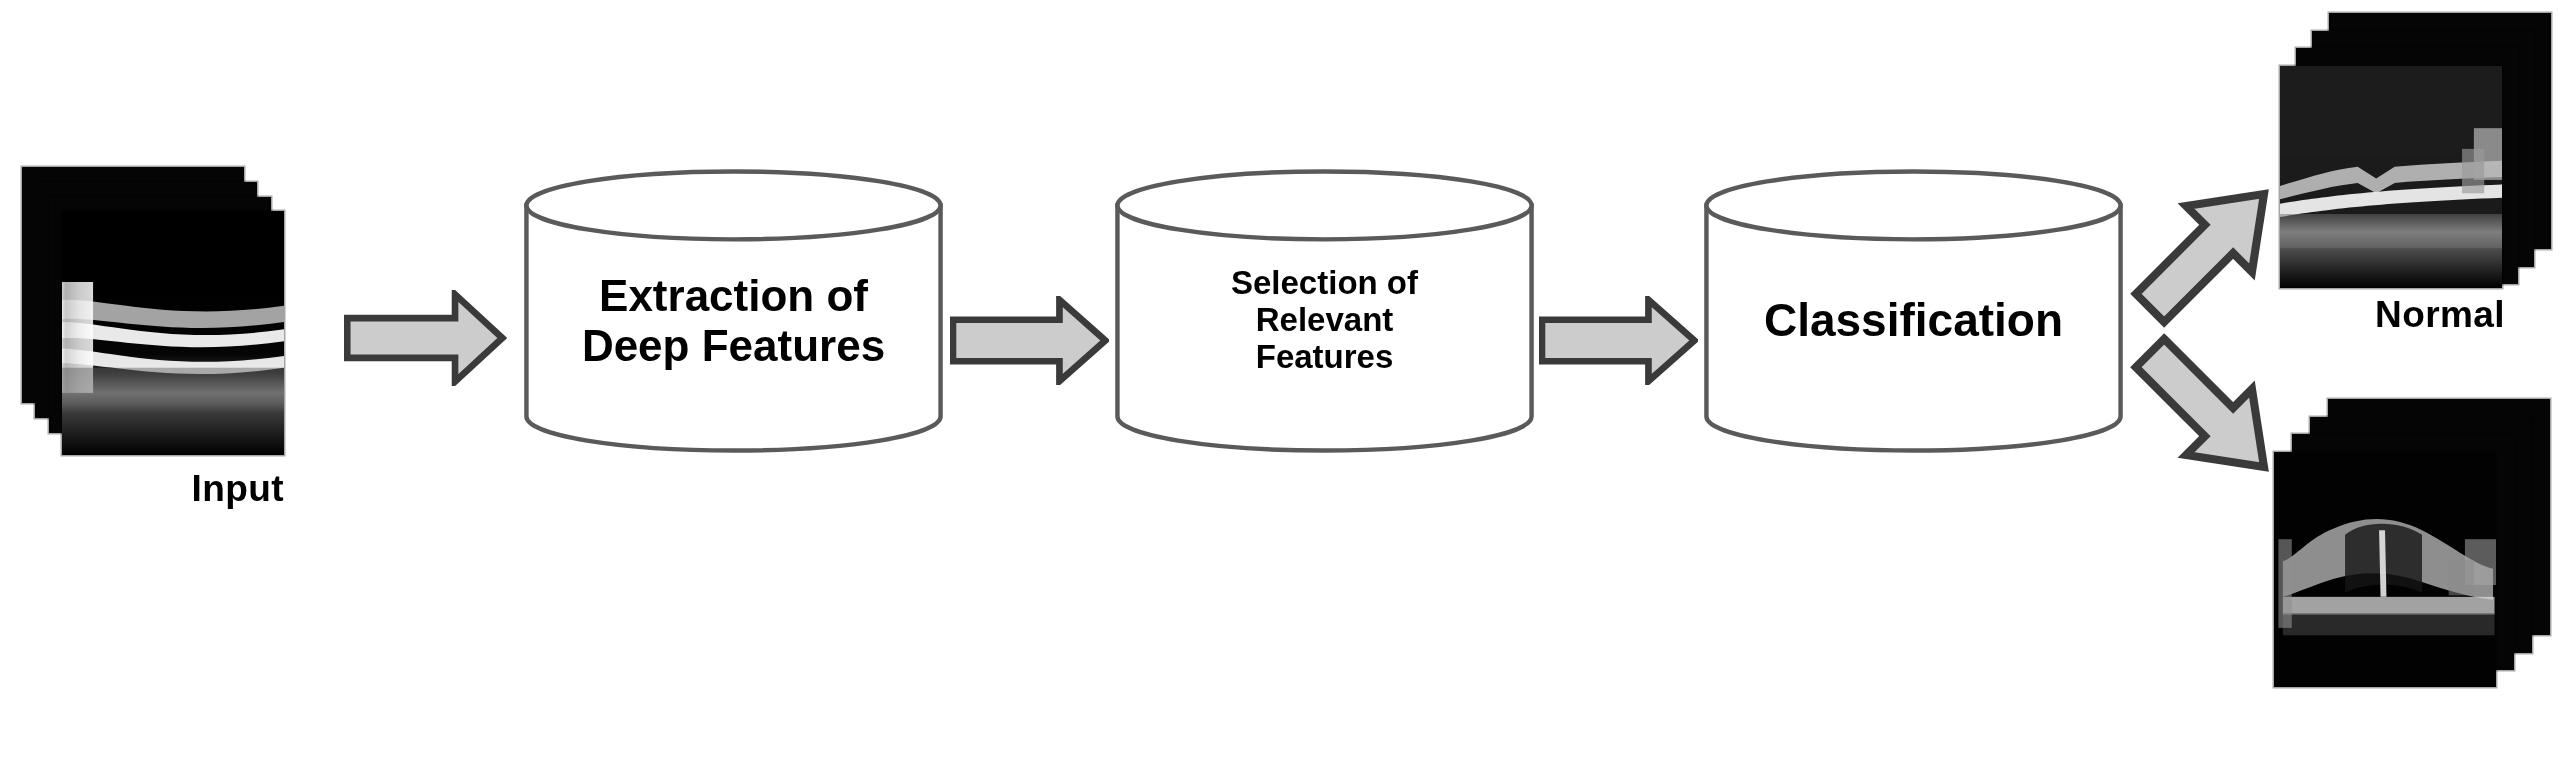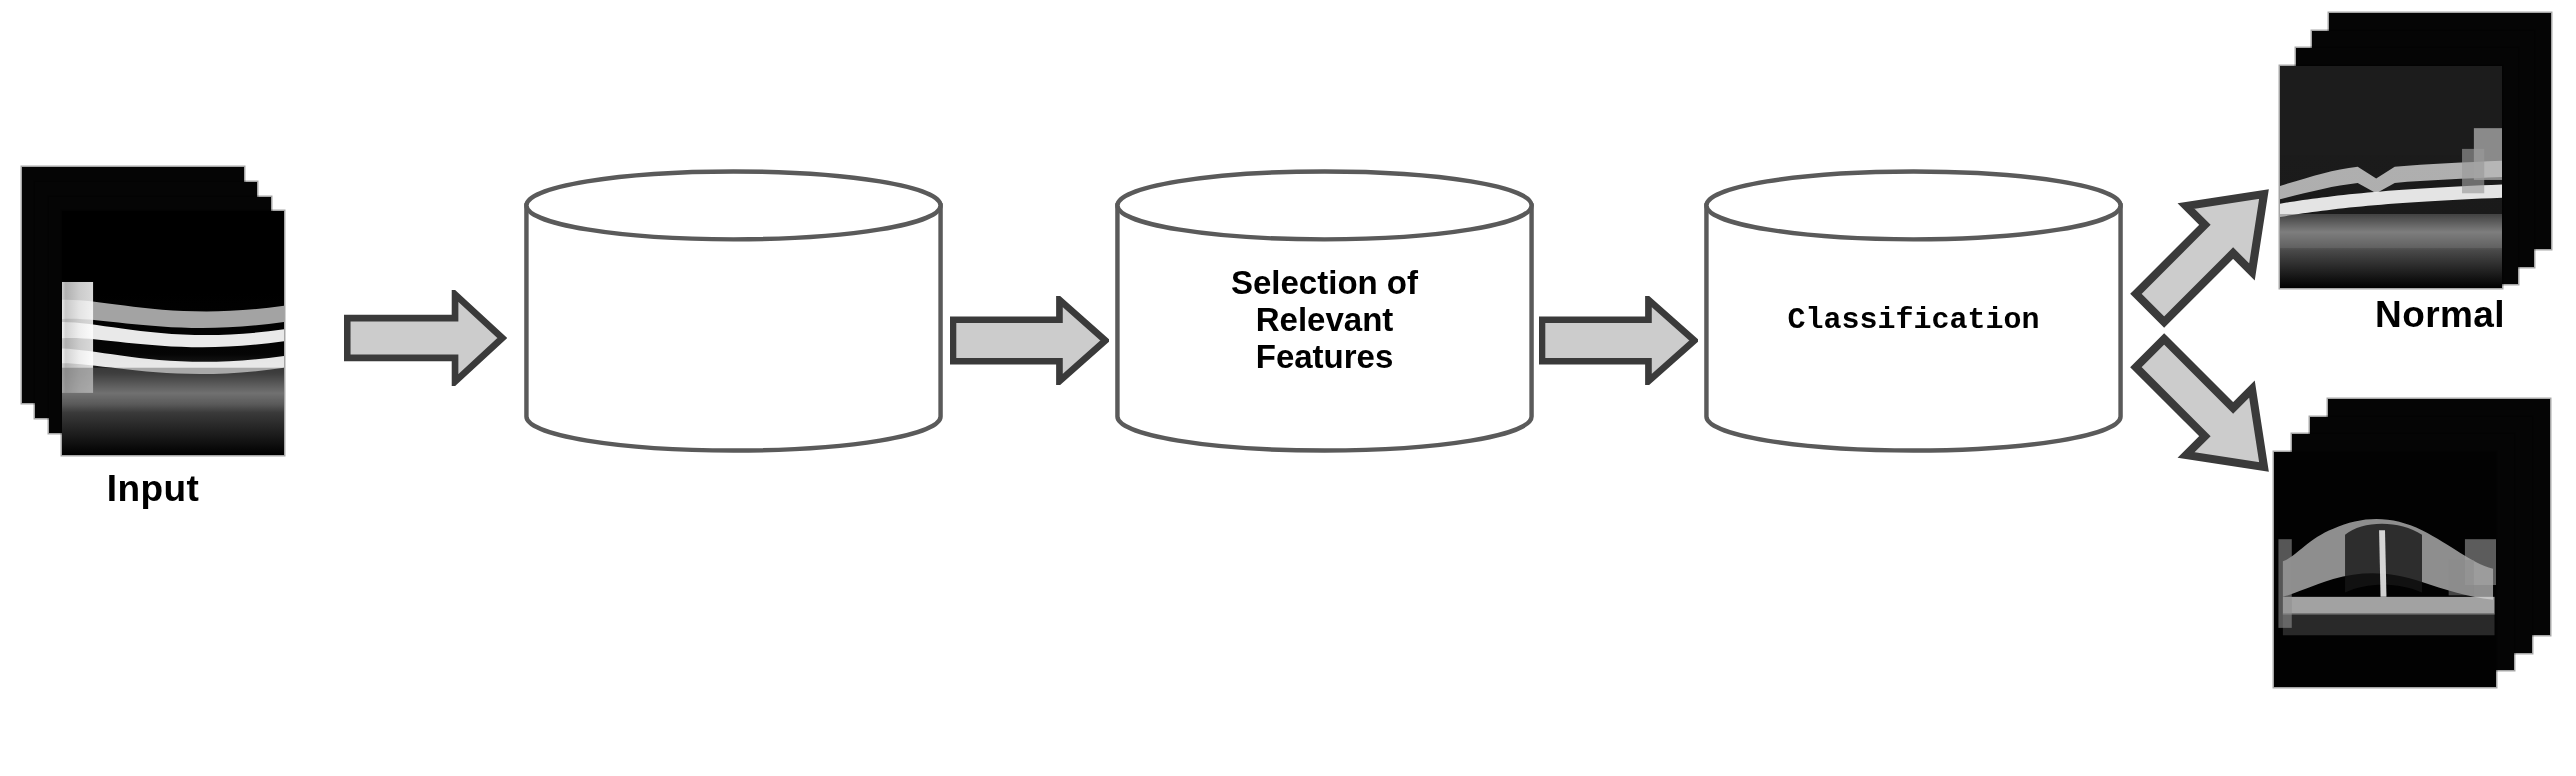--- a/index.html
+++ b/index.html
@@ -107,33 +107,35 @@
         <rect x="0" y="0" width="300" height="330" fill="#000000"></rect>
         <rect x="0" y="110" width="300" height="220" fill="url(#gIn)" opacity="0.95"></rect>
         <path d="M0,120 C60,118 150,150 300,128 L300,150 C150,172 60,142 0,146 Z" fill="#d9d9d9" opacity="0.75"></path>
         <path d="M0,150 C60,150 150,182 300,160 L300,176 C150,198 60,168 0,172 Z" fill="#f5f5f5" opacity="0.95"></path>
         <path d="M0,186 C60,188 150,218 300,196 L300,212 C150,234 60,206 0,206 Z" fill="#ffffff" opacity="0.9"></path>
         <rect x="0" y="96" width="42" height="150" fill="url(#gInL)" opacity="0.85"></rect>
         <rect x="0" y="212" width="300" height="50" fill="#5a5a5a" opacity="0.45"></rect>
       </svg>
     </div>
   </div>
-  <div class="caption" style="left:22px; top:468px; width:262px; font-size:37px;">Input</div>
+  <div class="caption" style="left:22px; top:468px; width:262px; font-size:37px;text-align:right;">Input</div>
 
   <div class="arrow" style="left:344px; top:290px; width:163px; height:96px;">
     <svg width="163" height="96" viewBox="0 0 220 130">
       <polygon points="4,38 150,38 150,6 214,65 150,124 150,92 4,92" fill="#cccccc" stroke="#3a3a3a" stroke-width="9" stroke-linejoin="miter"></polygon>
     </svg>
   </div>
 
   <div class="cylinder" style="left:522px; top:167px; width:423px; height:288px;">
     <svg class="cyl-svg" viewBox="0 0 572 390" preserveAspectRatio="none">
       <path d="M6,52 L6,338 A280,46 0 0 0 566,338 L566,52 Z" fill="#ffffff" stroke="#5a5a5a" stroke-width="6"></path>
       <ellipse cx="286" cy="52" rx="280" ry="46" fill="#ffffff" stroke="#5a5a5a" stroke-width="6"></ellipse>
     </svg>
+    <div class="cyl-label" style="font-size:44px;">Extraction of
+Deep Features</div>
   </div>
 
   <div class="arrow" style="left:950px; top:296px; width:159px; height:89px;">
     <svg width="159" height="89" viewBox="0 0 215 120">
       <polygon points="4,32 148,32 148,5 210,60 148,115 148,88 4,88" fill="#cccccc" stroke="#3a3a3a" stroke-width="9" stroke-linejoin="miter"></polygon>
     </svg>
   </div>
 
   <div class="cylinder" style="left:1113px; top:167px; width:423px; height:288px;">
     <svg class="cyl-svg" viewBox="0 0 572 390" preserveAspectRatio="none">
@@ -149,21 +151,21 @@
     <svg width="159" height="89" viewBox="0 0 215 120">
       <polygon points="4,32 148,32 148,5 210,60 148,115 148,88 4,88" fill="#cccccc" stroke="#3a3a3a" stroke-width="9" stroke-linejoin="miter"></polygon>
     </svg>
   </div>
 
   <div class="cylinder" style="left:1702px; top:167px; width:423px; height:288px;">
     <svg class="cyl-svg" viewBox="0 0 572 390" preserveAspectRatio="none">
       <path d="M6,52 L6,338 A280,46 0 0 0 566,338 L566,52 Z" fill="#ffffff" stroke="#5a5a5a" stroke-width="6"></path>
       <ellipse cx="286" cy="52" rx="280" ry="46" fill="#ffffff" stroke="#5a5a5a" stroke-width="6"></ellipse>
     </svg>
-    <div class="cyl-label" style="font-size:30px;font-family:Liberation Mono, monospace;">Classification</div>
+    <div class="cyl-label" style="font-size:46px;">Classification</div>
   </div>
 
   <div class="arrow" style="left:2122px; top:166px; width:170px; height:170px;">
     <svg width="170" height="170" viewBox="0 0 230 230">
       <g transform="rotate(-45 115 115)">
         <polygon points="6,88 138,88 138,52 224,115 138,178 138,142 6,142" fill="#cccccc" stroke="#3a3a3a" stroke-width="11" stroke-linejoin="miter"></polygon>
       </g>
     </svg>
   </div>
 

